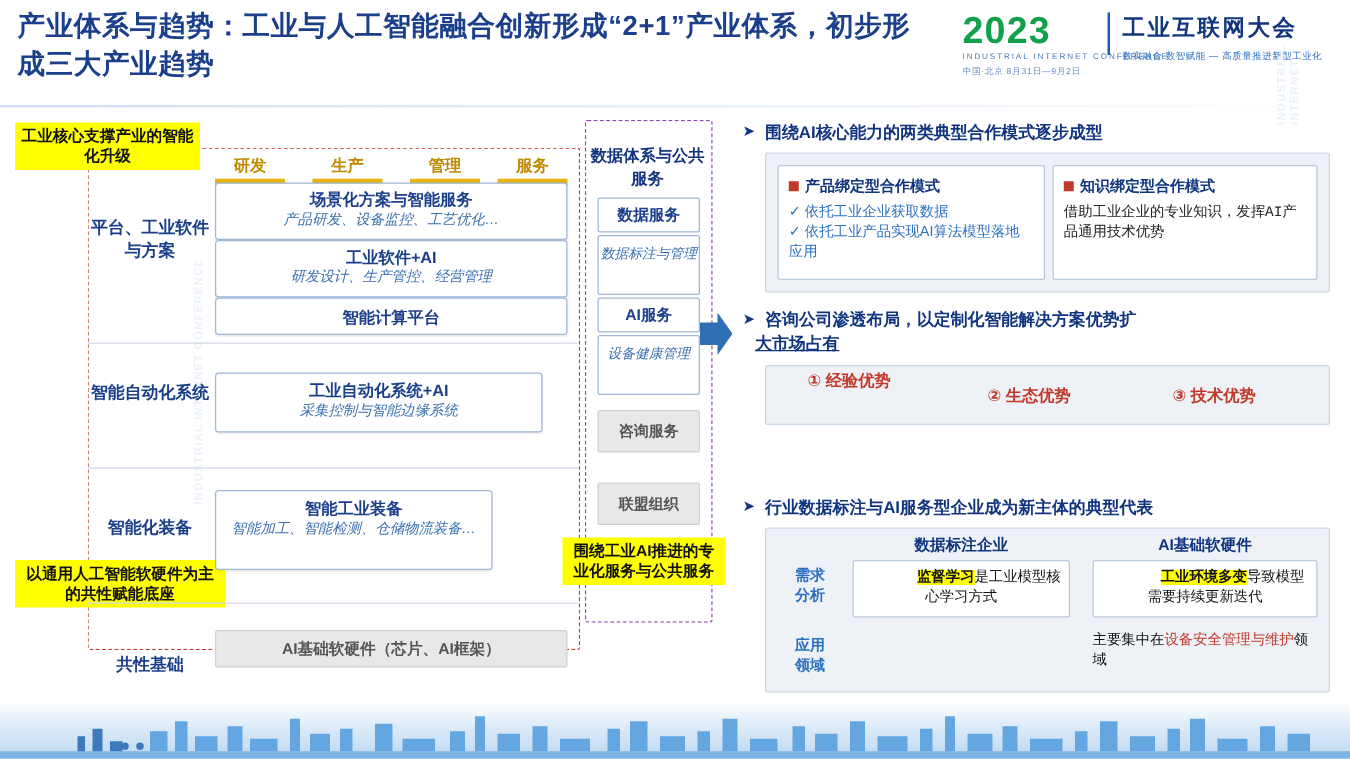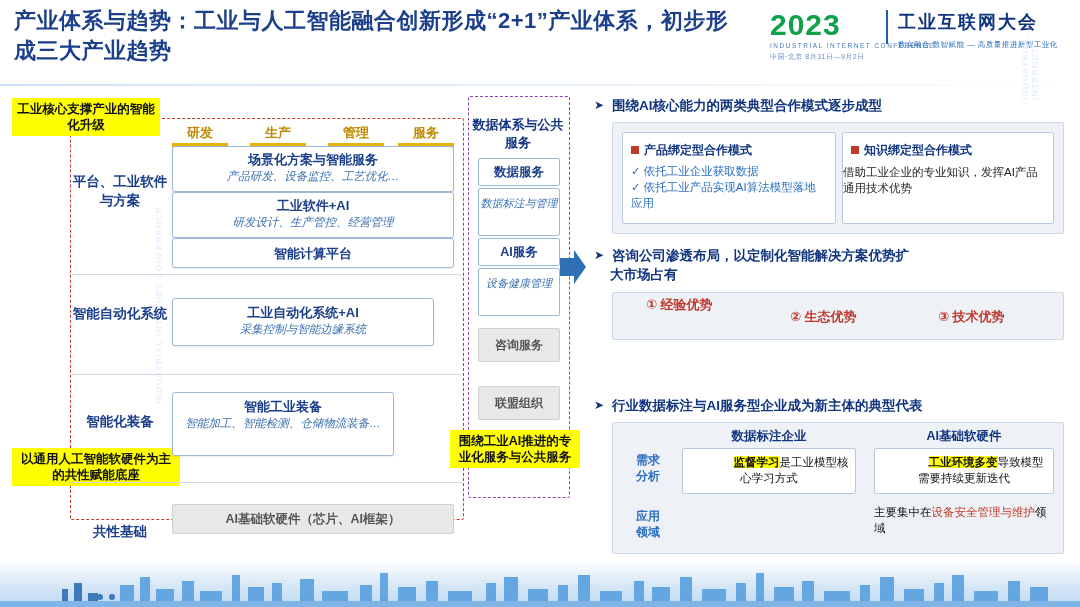--- a/index.html
+++ b/index.html
@@ -219,26 +219,26 @@
       <div class="chk" style="padding:4px 8px 0 8px;">
         <div>✓&nbsp;<span>依托工业企业获取数据</span></div>
         <div>✓&nbsp;<span>依托工业产品实现AI算法模型落地应用</span></div>
       </div>
     </div>
 
     <div class="sub-box" style="left:248px;top:36px;width:210px;height:90px;">
       <div style="padding:7px 8px 0 8px;">
         <span class="sq"></span><span class="subttl">知识绑定型合作模式</span>
       </div>
-      <div class="bodytxt" style="padding:5px 8px 0 0;">借助工业企业的专业知识，发挥AI产品通用技术优势</div>
+      <div class="bodytxt" style="padding:5px 8px 0 8px;font-family:Liberation Mono, monospace;">借助工业企业的专业知识，发挥AI产品通用技术优势</div>
     </div>
 
     <div class="tri" style="left:0px;top:152px;">➤</div>
     <div class="sec-title" style="left:18px;top:150px;width:450px;">咨询公司渗透布局，以定制化智能解决方案优势扩</div>
-    <div class="sec-title" style="left:16px;top:169px;width:450px;">大市场占有</div>
+    <div class="sec-title" style="left:10px;top:169px;width:450px;text-decoration:underline;">大市场占有</div>
 
     <div class="panel-box" style="left:18px;top:196px;width:450px;height:46px;"></div>
     <div class="num-item" style="left:52px;top:200px;">① 经验优势</div>
     <div class="num-item" style="left:196px;top:212px;">② 生态优势</div>
     <div class="num-item" style="left:344px;top:212px;">③ 技术优势</div>
 
     <div class="tri" style="left:0px;top:302px;">➤</div>
     <div class="sec-title" style="left:18px;top:300px;width:455px;">行业数据标注与AI服务型企业成为新主体的典型代表</div>
 
     <div class="panel-box" style="left:18px;top:326px;width:450px;height:130px;"></div>

